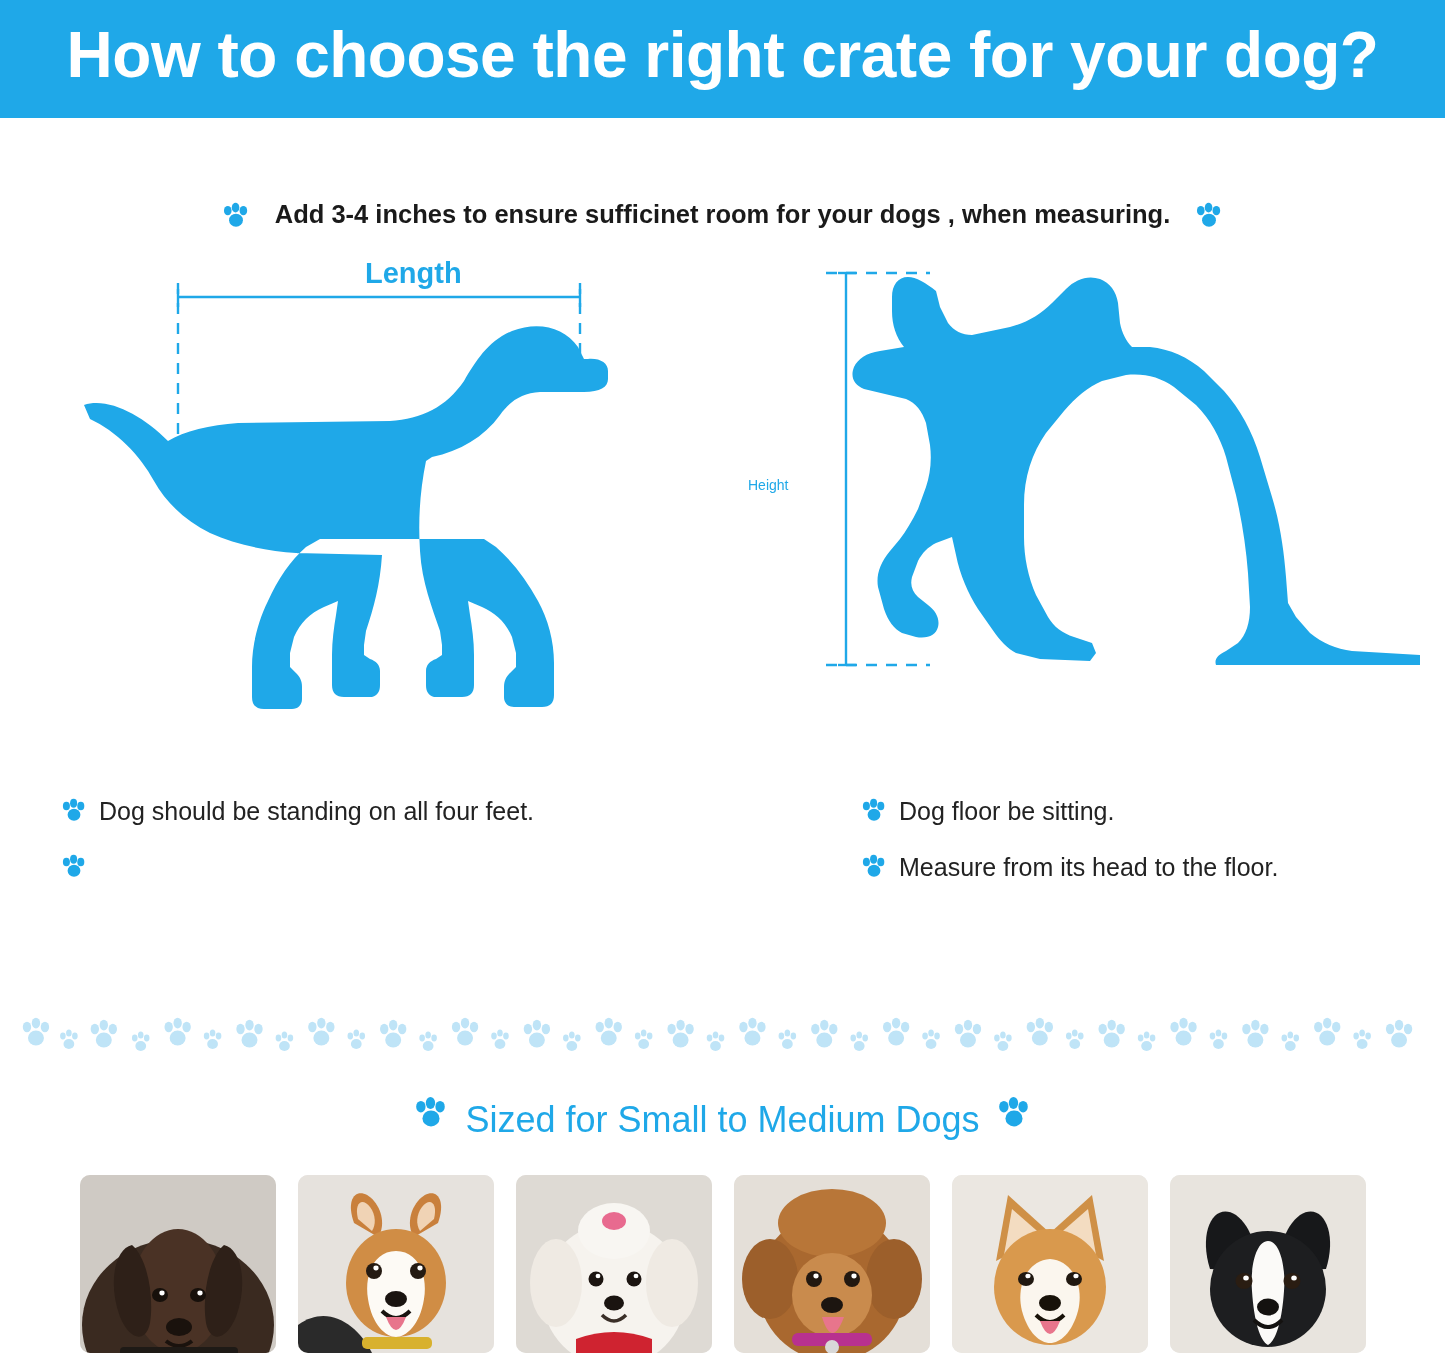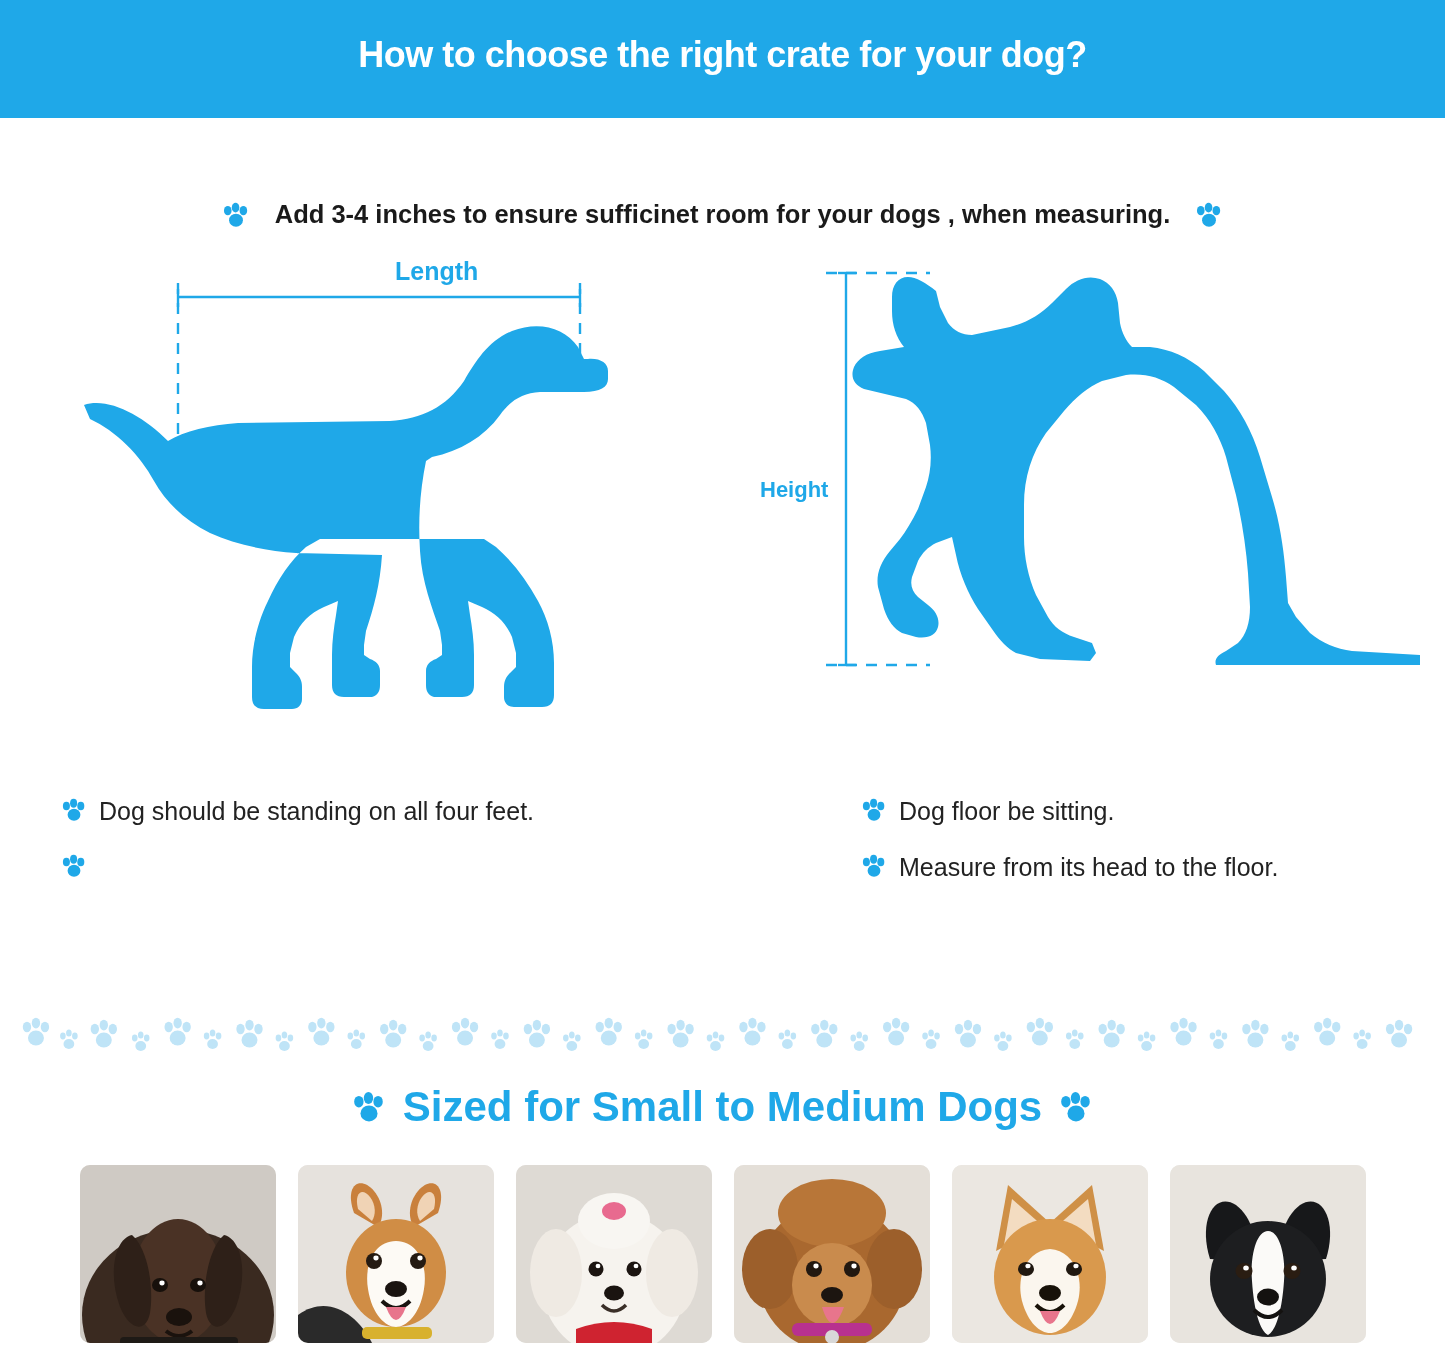--- a/index.html
+++ b/index.html
@@ -21,21 +21,21 @@
   .header-band {
     background: #1fa8e8;
     height: 110px;
     display: flex;
     align-items: center;
     justify-content: center;
     position: relative;
   }
   .header-title {
     color: #ffffff;
-    font-size: 36px;
+    font-size: 64px;
     font-weight: bold;
     letter-spacing: -0.5px;
     white-space: nowrap;
   }
 
   
   .paw-strip-top {
     height: 42px;
     background: #ffffff;
     position: relative;
@@ -75,31 +75,30 @@
     position: absolute;
     top: 0;
   }
   .panel-left { left: 60px; width: 660px; height: 500px; }
   .panel-right { left: 740px; width: 680px; height: 500px; }
 
   .label-length {
     position: absolute;
     left: 305px;
     top: 2px;
-    font-size: 25px;
+    font-size: 29px;
     font-weight: bold;
     color: #1fa8e8;
-    margin-left: 30px;
   }
   .label-height {
     position: absolute;
-    left: 20px;
+    left: 8px;
     top: 222px;
-    font-size: 22px;
-    font-weight: bold;
+    font-size: 14px;
+    font-weight: normal;
     color: #1fa8e8;
   }
 
   
   .bullets {
     position: relative;
     margin-top: 8px;
     height: 190px;
   }
   .bullet-col {
@@ -134,24 +133,25 @@
 
   
   .section-title-row {
     margin-top: 14px;
     display: flex;
     align-items: center;
     justify-content: center;
     gap: 18px;
   }
   .section-title {
-    font-size: 42px;
-    font-weight: bold;
+    font-size: 36px;
+    font-weight: normal;
     color: #1fa8e8;
     white-space: nowrap;
+    margin-top: 16px;
   }
 
   
   .photo-strip {
     margin-top: 34px;
     display: flex;
     justify-content: center;
     gap: 22px;
     padding: 0 34px;
   }

